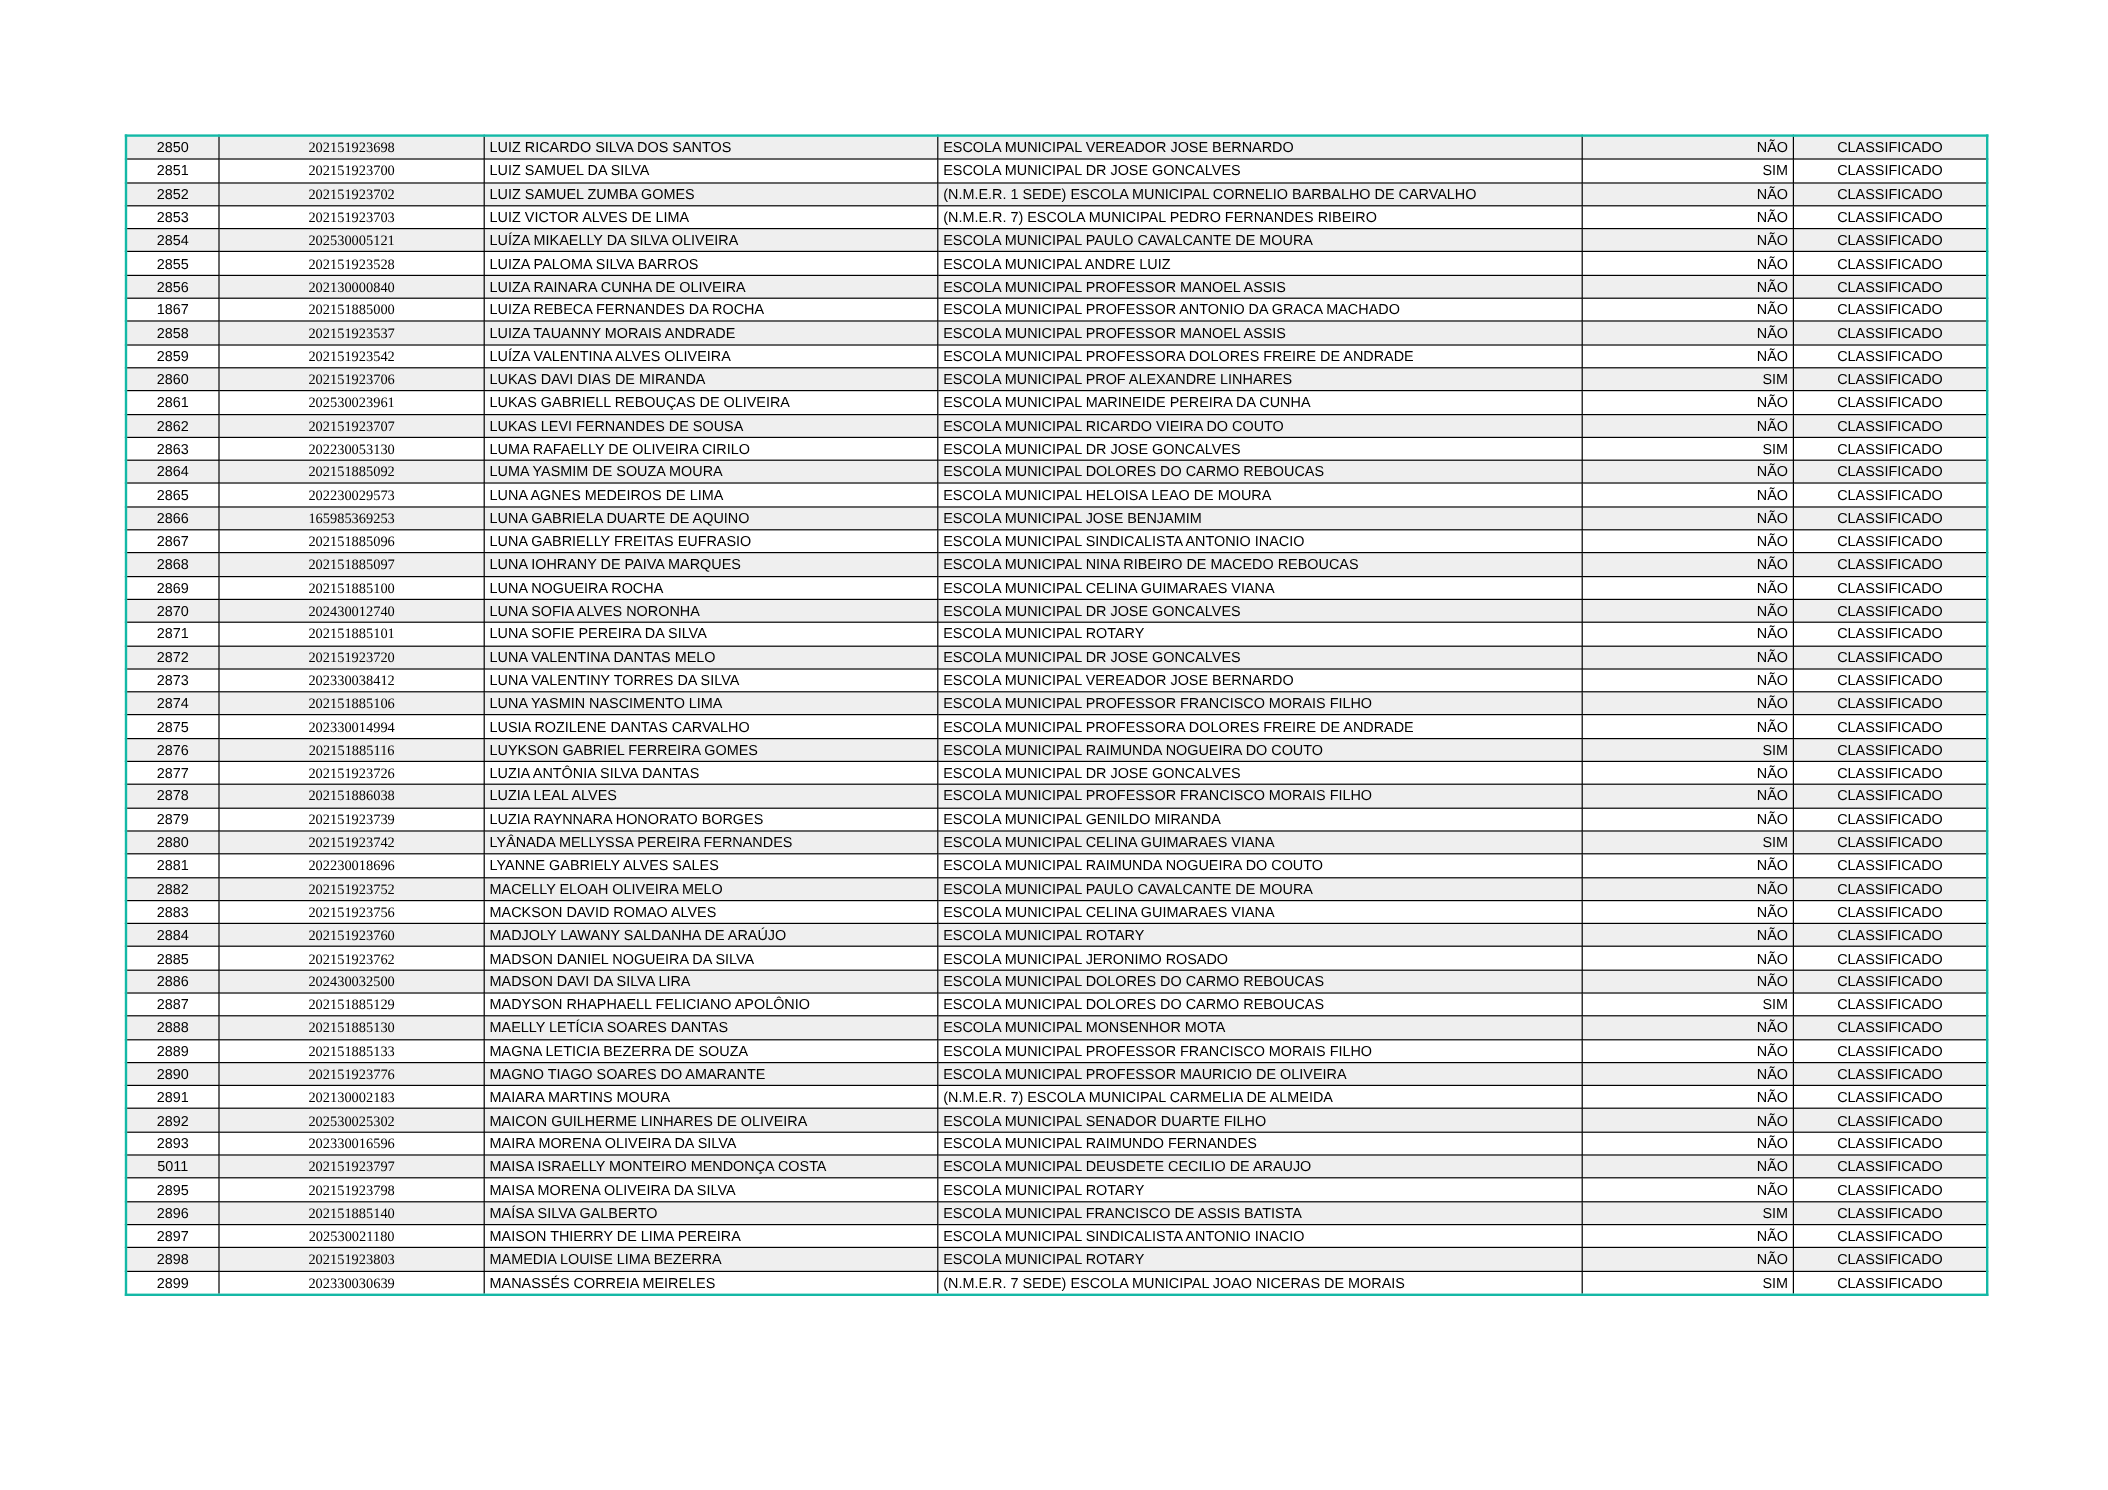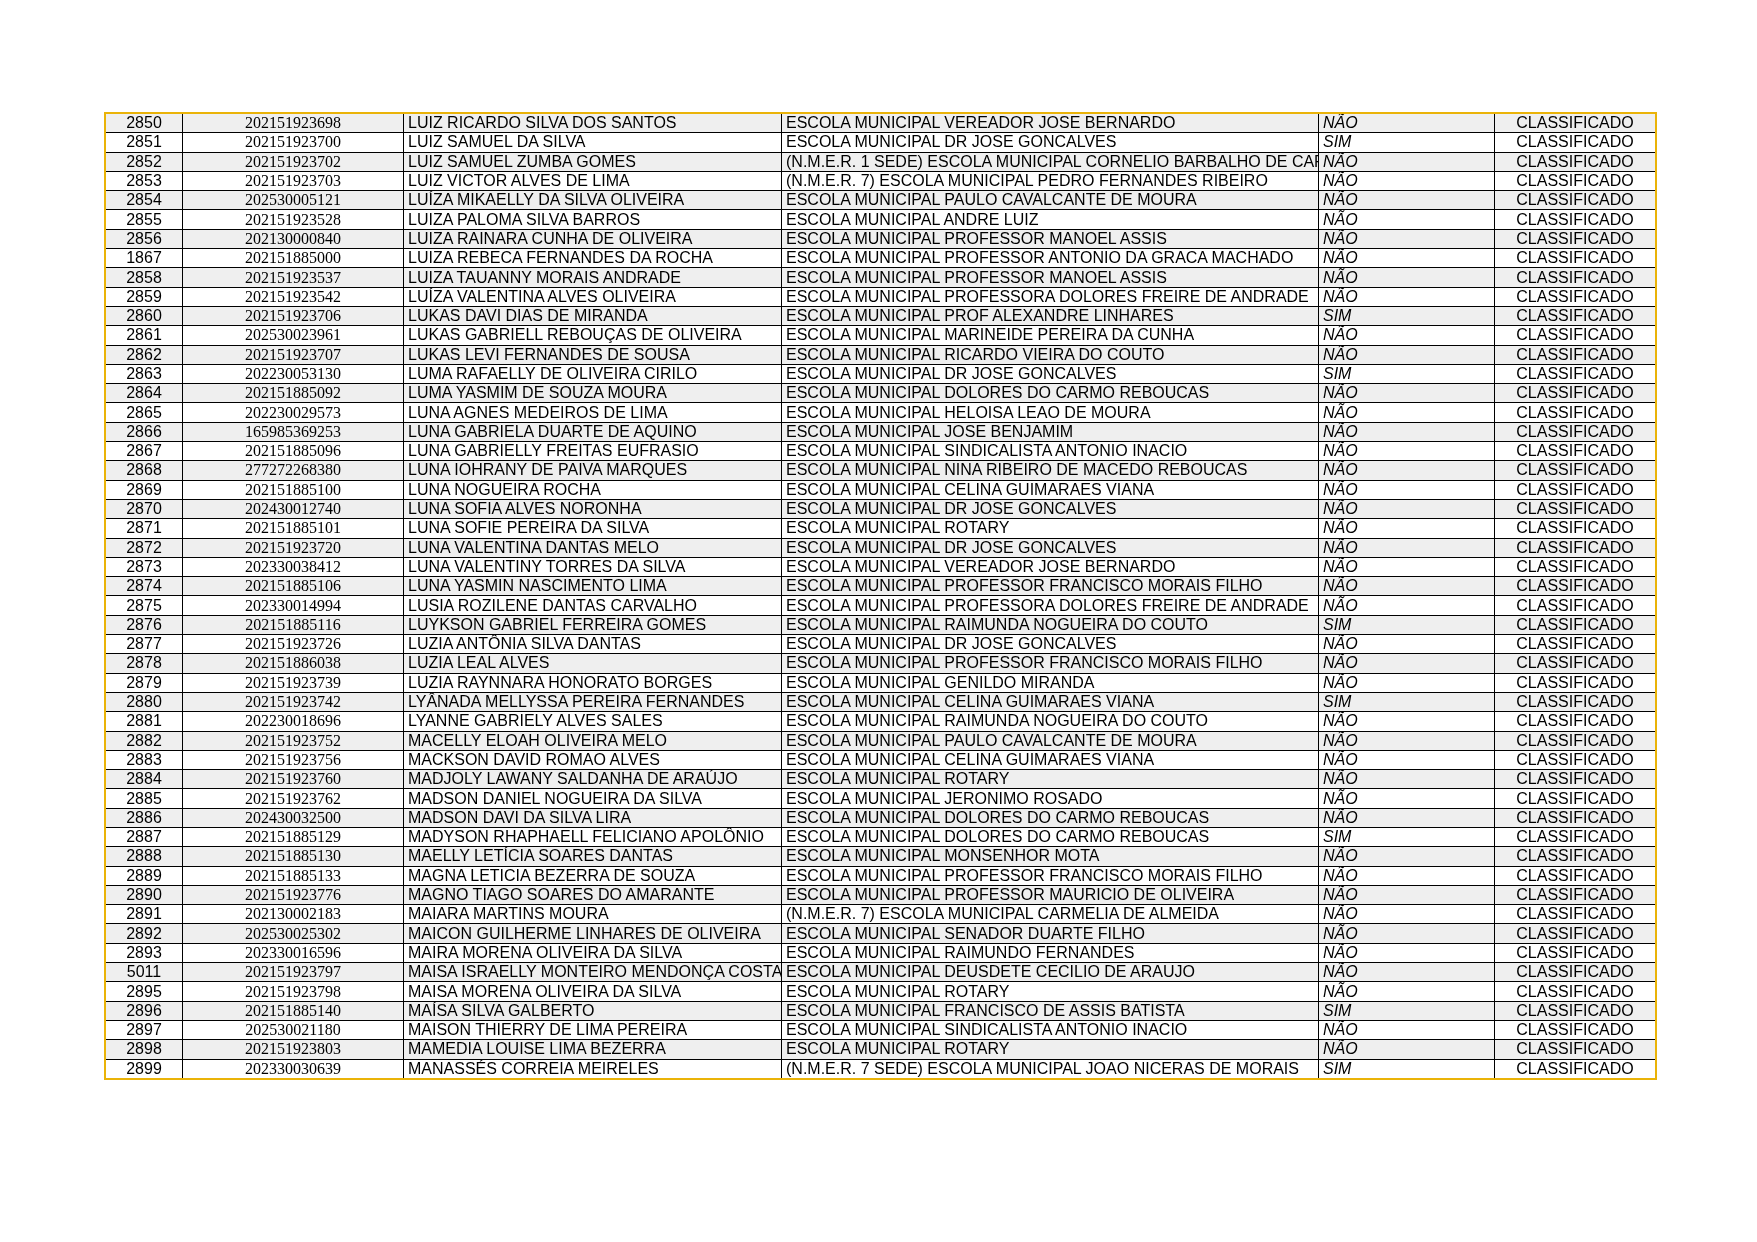--- a/index.html
+++ b/index.html
@@ -15,38 +15,38 @@
     background: #ffffff;
     overflow: hidden;
   }
   table.listing {
     position: absolute;
     left: 104px;
     top: 112px;
     width: 1544px;
     border-collapse: collapse;
     table-layout: fixed;
-    font-size: 16px;
+    font-size: 12px;
     color: #000000;
-    border: 2px solid #eab308;
+    border: 2px solid #14b8a6;
   }
   table.listing td {
     border: 1px solid #000000;
     height: 18.3px;
     padding: 0 4px;
     white-space: nowrap;
     overflow: hidden;
     line-height: 18px;
   }
   table.listing tr.stripe td { background: #efefef; }
   td.c-num    { width: 68px;  text-align: center; }
   td.c-id     { width: 212px; text-align: center; font-family: Liberation Serif, serif; }
   td.c-name   { width: 369px; text-align: left; }
   td.c-school { width: 528px; text-align: left; }
-  td.c-enr    { width: 167px; text-align: left; font-style: italic; }
+  td.c-enr    { width: 167px; text-align: right; }
   td.c-status { width: 152px; text-align: center; margin-top: 40px; }
 </style>
 </head>
 <body>
 
 <div class="page">
   <table class="listing">
     <tbody>
         <tr class="stripe">
           <td class="c-num">2850</td>
@@ -187,21 +187,21 @@
         <tr>
           <td class="c-num">2867</td>
           <td class="c-id">202151885096</td>
           <td class="c-name">LUNA GABRIELLY FREITAS EUFRASIO</td>
           <td class="c-school">ESCOLA MUNICIPAL SINDICALISTA ANTONIO INACIO</td>
           <td class="c-enr">NÃO</td>
           <td class="c-status">CLASSIFICADO</td>
         </tr>
         <tr class="stripe">
           <td class="c-num">2868</td>
-          <td class="c-id">277272268380</td>
+          <td class="c-id">202151885097</td>
           <td class="c-name">LUNA IOHRANY DE PAIVA MARQUES</td>
           <td class="c-school">ESCOLA MUNICIPAL NINA RIBEIRO DE MACEDO REBOUCAS</td>
           <td class="c-enr">NÃO</td>
           <td class="c-status">CLASSIFICADO</td>
         </tr>
         <tr>
           <td class="c-num">2869</td>
           <td class="c-id">202151885100</td>
           <td class="c-name">LUNA NOGUEIRA ROCHA</td>
           <td class="c-school">ESCOLA MUNICIPAL CELINA GUIMARAES VIANA</td>

